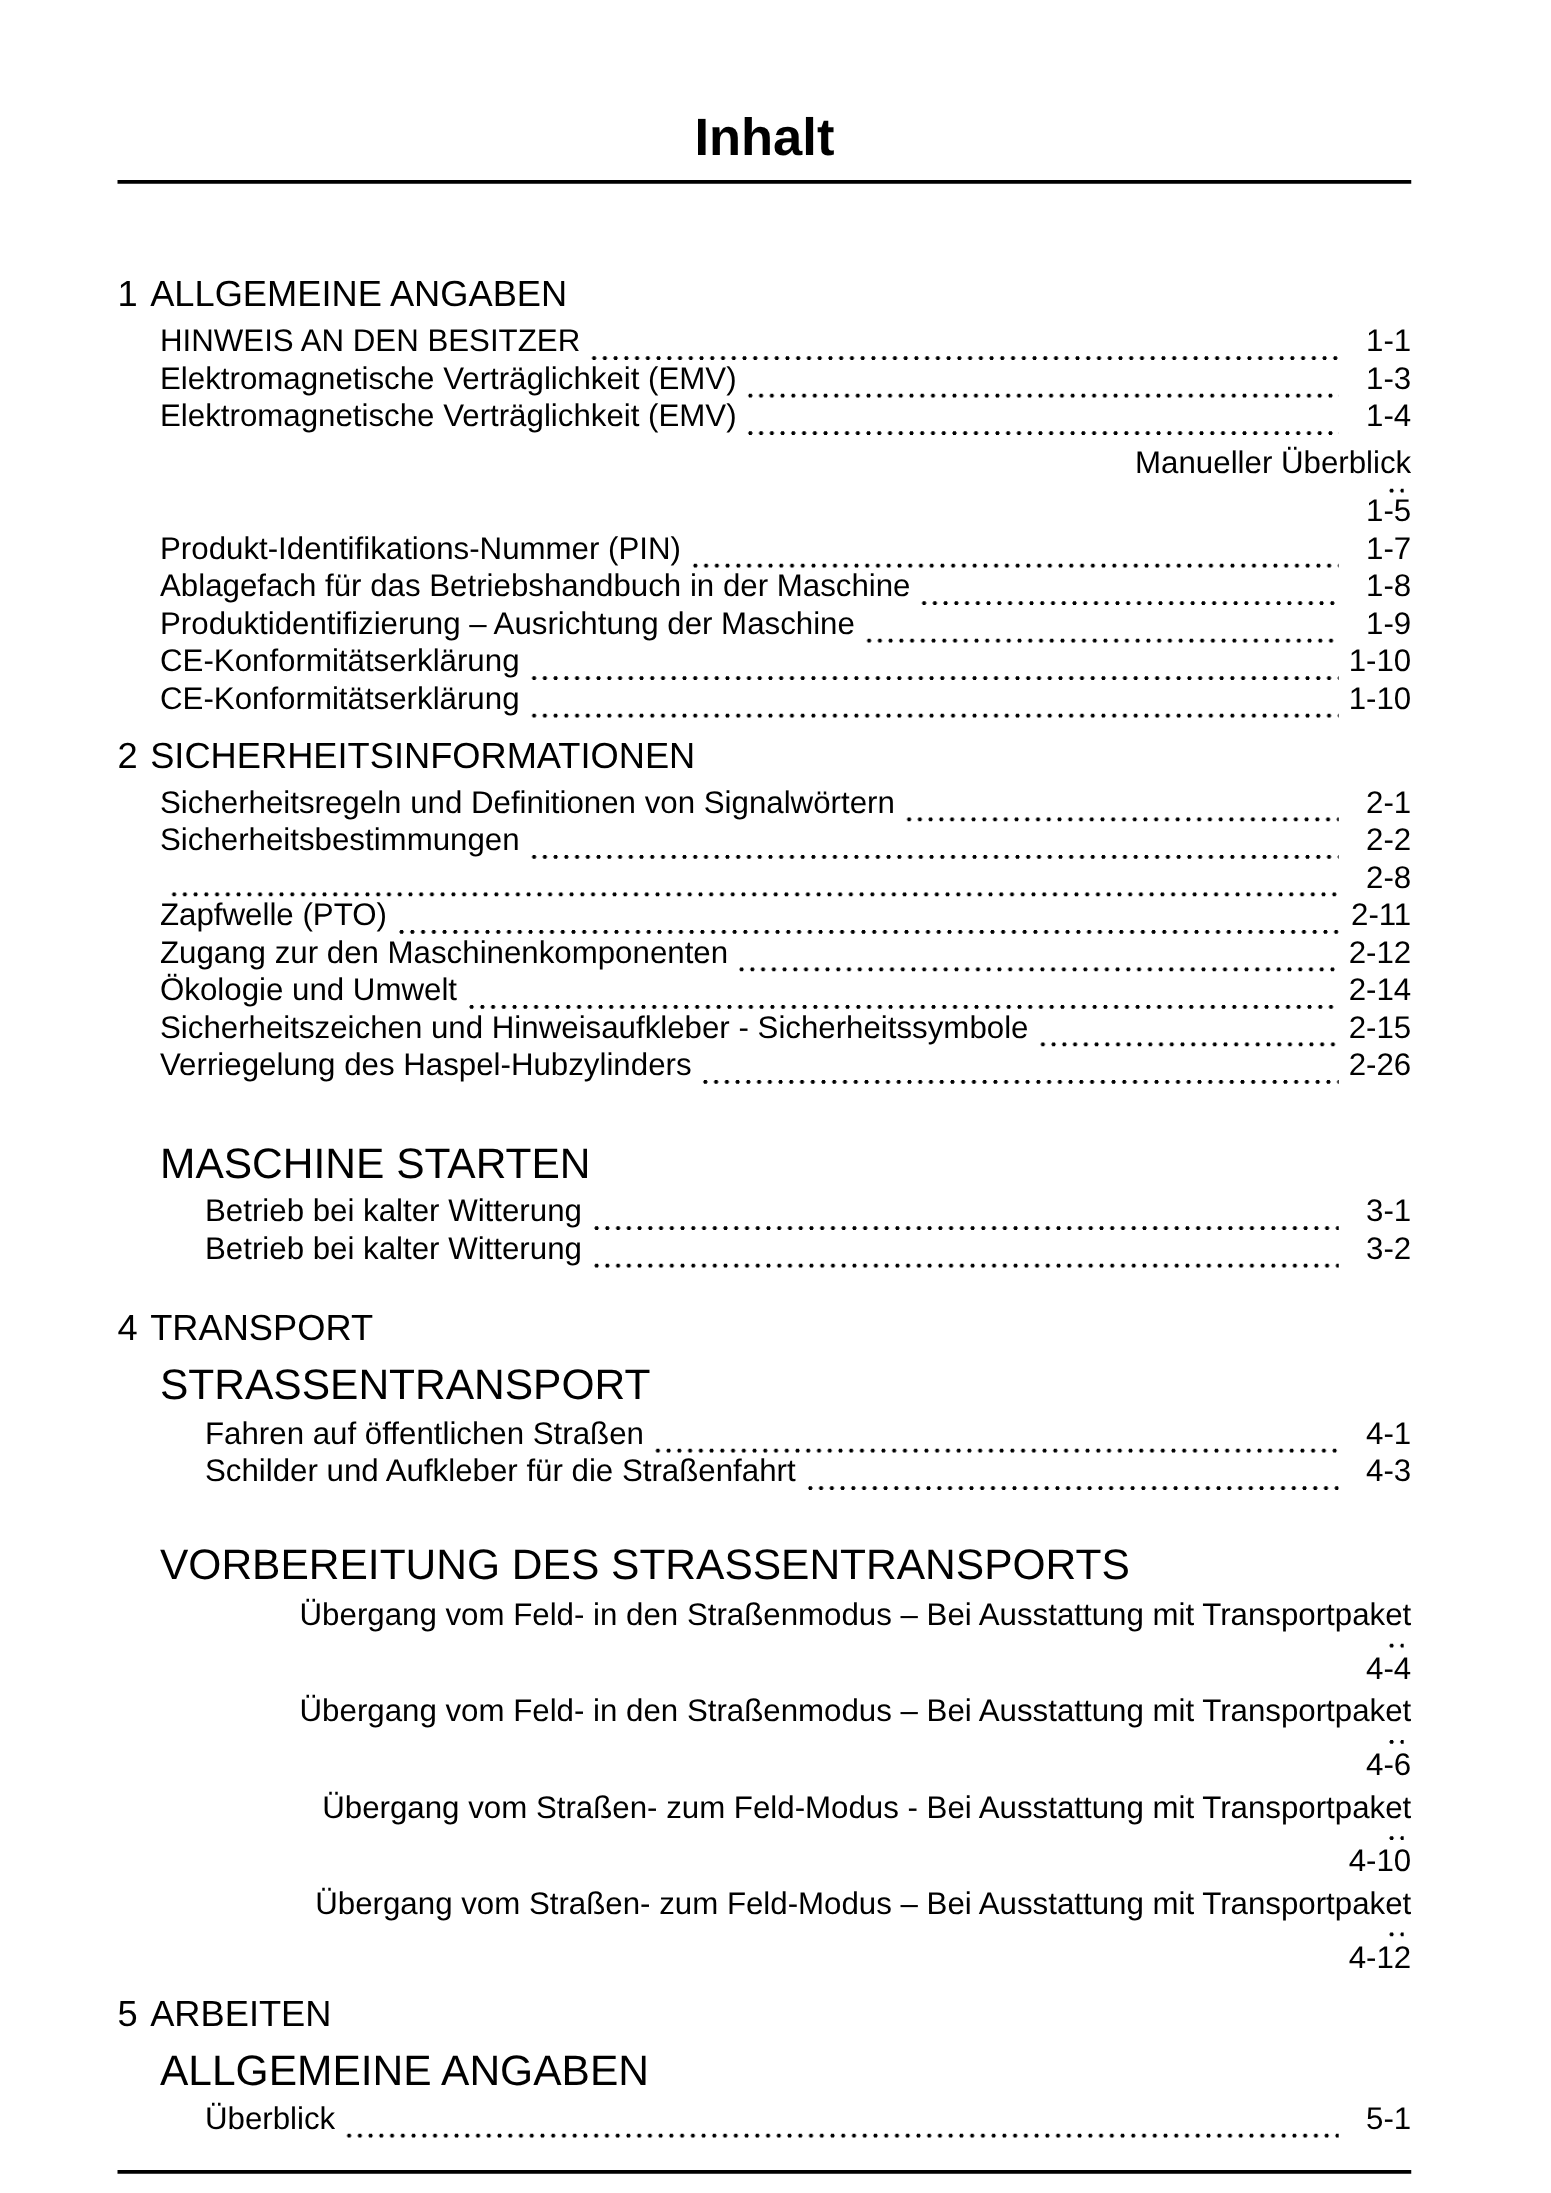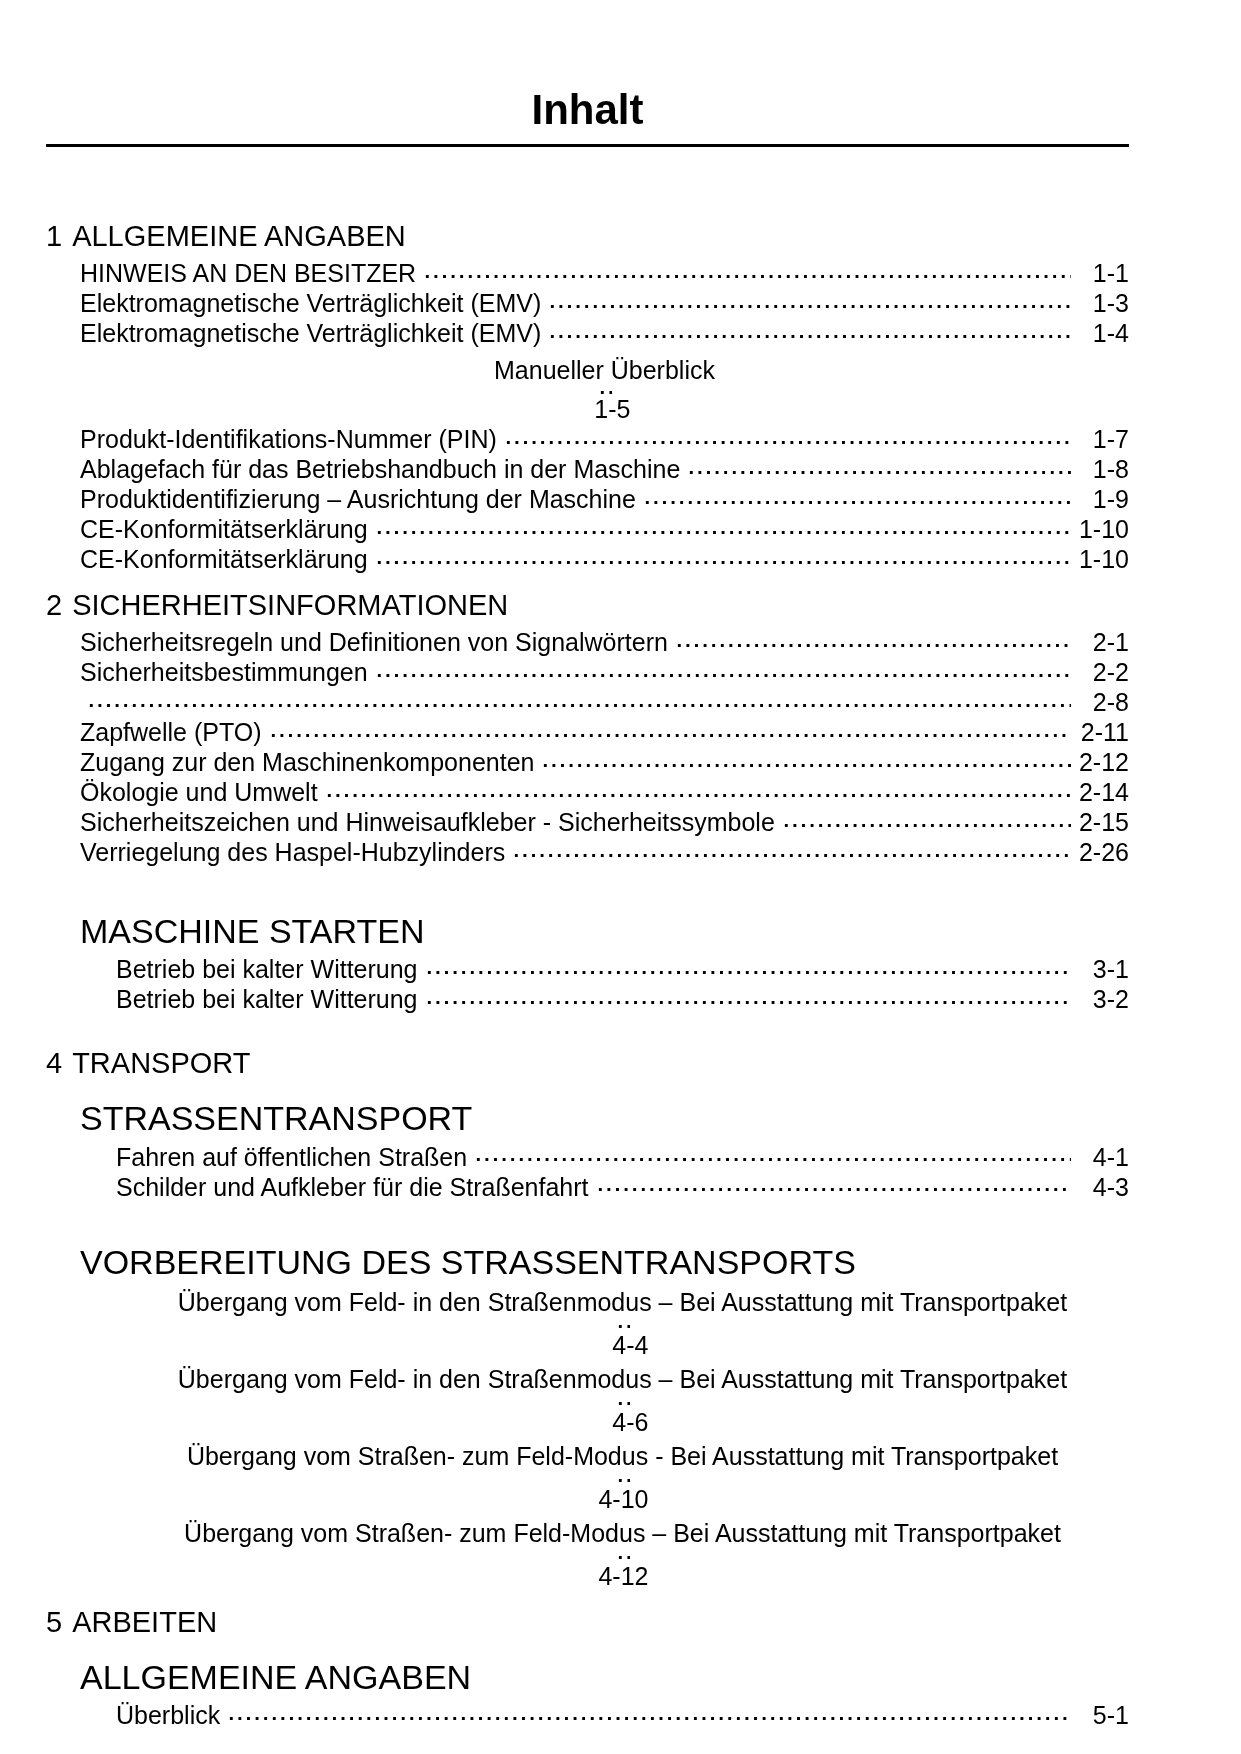--- a/index.html
+++ b/index.html
@@ -11,21 +11,21 @@
     width: 1241px;
     height: 1754px;
     color: #000000;
     font-family: "Liberation Sans", sans-serif;
     -webkit-font-smoothing: antialiased;
   }
   .page {
     box-sizing: border-box;
     width: 1241px;
     height: 1754px;
-    padding: 86px 112px 0 46px;
+    padding: 86px 112px 0 94px;
     position: relative;
   }
   .doc-title {
     text-align: center;
     font-size: 42px;
     font-weight: bold;
     line-height: 1.15;
     margin: 0 0 10px 0;
     letter-spacing: 0;
   }
@@ -45,33 +45,33 @@
   .section.s4 { margin-top: 34px; }
   .section.s5 { margin-top: 14px; }
   .section-heading {
     font-size: 29px;
     font-weight: normal;
     line-height: 1.1;
     margin: 0 0 5px 0;
     white-space: nowrap;
   }
   .section-heading .sec-num { margin-right: 10px; }
-  .subsection { margin-top: 20px; }
+  .subsection { margin-top: 10px; }
   .subsection + .subsection { margin-top: 42px; }
   .subsection-heading {
     font-size: 34px;
     font-weight: normal;
     line-height: 1.1;
     margin: 0 0 4px 0;
     padding-left: 34px;
     white-space: nowrap;
   }
   .toc-row {
     display: flex;
-    align-items: center;
+    align-items: flex-end;
     font-size: 25px;
     line-height: 30px;
     white-space: nowrap;
   }
   .toc-row .lbl {
     flex: 0 1 auto;
     overflow: hidden;
   }
   .toc-row .dots {
     flex: 1 1 auto;

